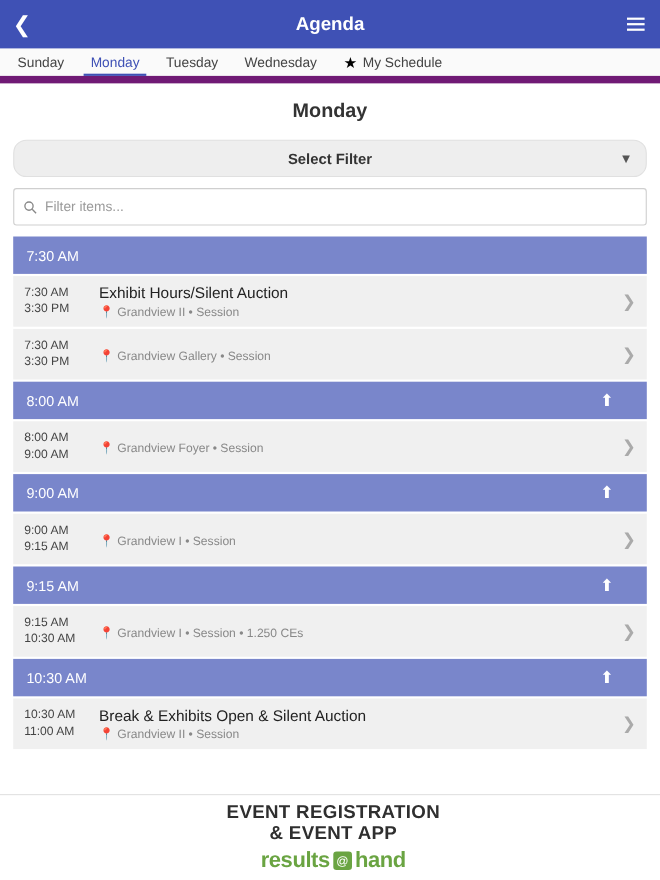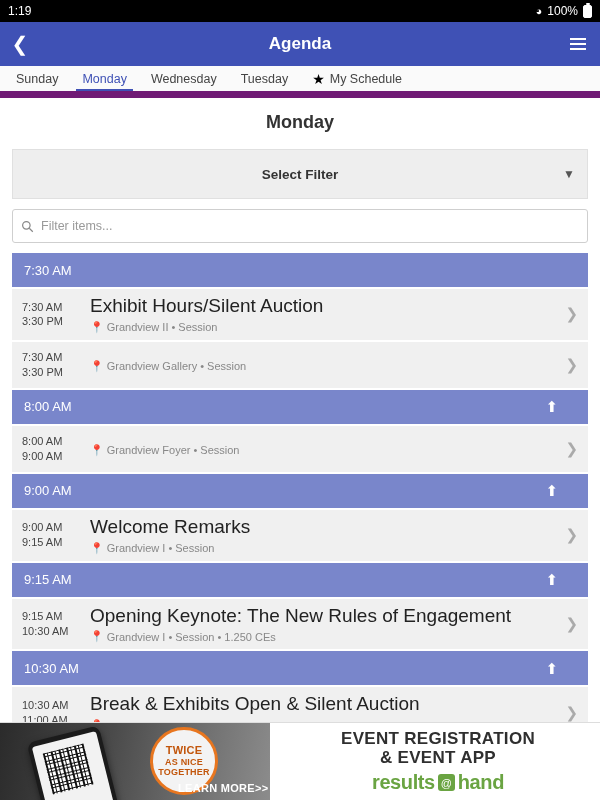--- a/index.html
+++ b/index.html
@@ -66,22 +66,22 @@
 
   
   .body {
     flex: 1 1 auto; background: #fff; overflow: hidden; position: relative;
   }
   .daytitle { text-align: center; padding: 14px 0 6px; }
   .daytitle .d1 { font-size: 18px; color: #333; font-weight: bold; }
   .daytitle .d2 { font-size: 16px; color: #555; margin-top: 3px; }
 
   .filterbar {
-    margin: 10px 12px 0; height: 50px; background: #eeeeee;
-    border: 1px solid #e0e0e0; border-radius: 0;
+    margin: 10px 12px 0; height: 34px; background: #eeeeee;
+    border: 1px solid #e0e0e0; border-radius: 12px;
     display: flex; align-items: center; justify-content: center;
     font-size: 13.5px; font-weight: bold; color: #333; position: relative; cursor: pointer;
   }
   .filterbar .chev {
     position: absolute; right: 12px; font-size: 12px; color: #555; font-weight: normal;
   }
 
   .searchwrap { margin: 10px 12px 0; }
   .searchbox {
     height: 30px; border: 1px solid #cfcfcf; border-radius: 3px; background: #fff;
@@ -107,21 +107,21 @@
 
   .session {
     margin: 0 12px 2px; min-height: 46px; background: #f0f0f0;
     display: flex; align-items: center; padding: 6px 10px 6px 10px;
     position: relative; cursor: pointer;
   }
   .session .times {
     width: 62px; flex: 0 0 62px; font-size: 11px; color: #444; line-height: 1.35;
   }
   .session .info { flex: 1 1 auto; padding-left: 6px; }
-  .session .name { font-size: 19px; color: #222; line-height: 1.2; }
+  .session .name { font-size: 14px; color: #222; line-height: 1.2; }
   .session .loc { font-size: 11px; color: #888; margin-top: 3px; display: flex; align-items: center; gap: 3px; }
   .pin { display: inline-block; color: #888; font-size: 11px; }
   .session .arrow { flex: 0 0 auto; color: #aaa; font-size: 15px; padding-left: 6px; }
 
   
   .ad {
     flex: 0 0 78px; height: 78px; width: 600px; display: flex;
     background: #ffffff; position: relative; overflow: hidden;
     border-top: 1px solid #ddd;
   }
@@ -168,51 +168,43 @@
   .logo .lg-mark {
     color: #fff; background: #6aa442; width: 17px; height: 17px; border-radius: 3px;
     font-size: 11px; display: flex; align-items: center; justify-content: center;
   }
 </style>
 </head>
 <body>
 
 <div id="app">
 
-  <div class="statusbar">
-    <div>1:19</div>
-    <div class="right">
-      <span class="wifi-glyph">◕</span>
-      <span>100%</span>
-      <span class="batt"></span>
-    </div>
-  </div>
 
   <div class="appbar">
     <div class="back">❮</div>
     <div class="title">Agenda</div>
     <div class="menu">
       <span></span>
         <span></span>
         <span></span>
     </div>
   </div>
 
   <div class="tabs">
     <div class="tab">
       <span>Sunday</span>
     </div>
     <div class="tab active">
       <span>Monday</span>
     </div>
     <div class="tab">
+      <span>Tuesday</span>
+    </div>
+    <div class="tab">
       <span>Wednesday</span>
-    </div>
-    <div class="tab">
-      <span>Tuesday</span>
     </div>
     <div class="tab">
       <span class="star">★</span>
       <span>My Schedule</span>
     </div>
   </div>
 
   <div class="body">
 
     <div class="daytitle">
@@ -294,42 +286,40 @@
       <div class="timehdr">
         <span>9:00 AM</span>
         <span class="up">⬆</span>
       </div>
       <div class="session">
         <div class="times">
           <div>9:00 AM</div>
           <div>9:15 AM</div>
         </div>
         <div class="info">
-          <div class="name">Welcome Remarks</div>
           <div class="loc">
             <span class="pin">📍</span>
             <span>Grandview I</span>
             <span>•</span>
             <span>Session</span>
           </div>
         </div>
         <div class="arrow">❯</div>
       </div>
 
       <div class="timehdr">
         <span>9:15 AM</span>
         <span class="up">⬆</span>
       </div>
       <div class="session">
         <div class="times">
           <div>9:15 AM</div>
           <div>10:30 AM</div>
         </div>
         <div class="info">
-          <div class="name">Opening Keynote: The New Rules of Engagement</div>
           <div class="loc">
             <span class="pin">📍</span>
             <span>Grandview I</span>
             <span>•</span>
             <span>Session • 1.250 CEs</span>
           </div>
         </div>
         <div class="arrow">❯</div>
       </div>
 
@@ -351,33 +341,20 @@
             <span>Session</span>
           </div>
         </div>
         <div class="arrow">❯</div>
       </div>
 
     </div>
   </div>
 
   <div class="ad">
-    <div class="ad-left">
-      <div class="phone">
-        <div class="scr">
-            <div class="qr"></div>
-          </div>
-      </div>
-      <div class="badge">
-        <span class="big">TWICE</span>
-        <span>AS NICE</span>
-        <span>TOGETHER</span>
-      </div>
-      <div class="learn">LEARN MORE&gt;&gt;</div>
-    </div>
     <div class="ad-right">
       <div class="l1">EVENT REGISTRATION</div>
       <div class="l2">&amp; EVENT APP</div>
       <div class="logo">
         <span class="lg-text">results</span>
         <span class="lg-mark">@</span>
         <span class="lg-text">hand</span>
       </div>
     </div>
   </div>

